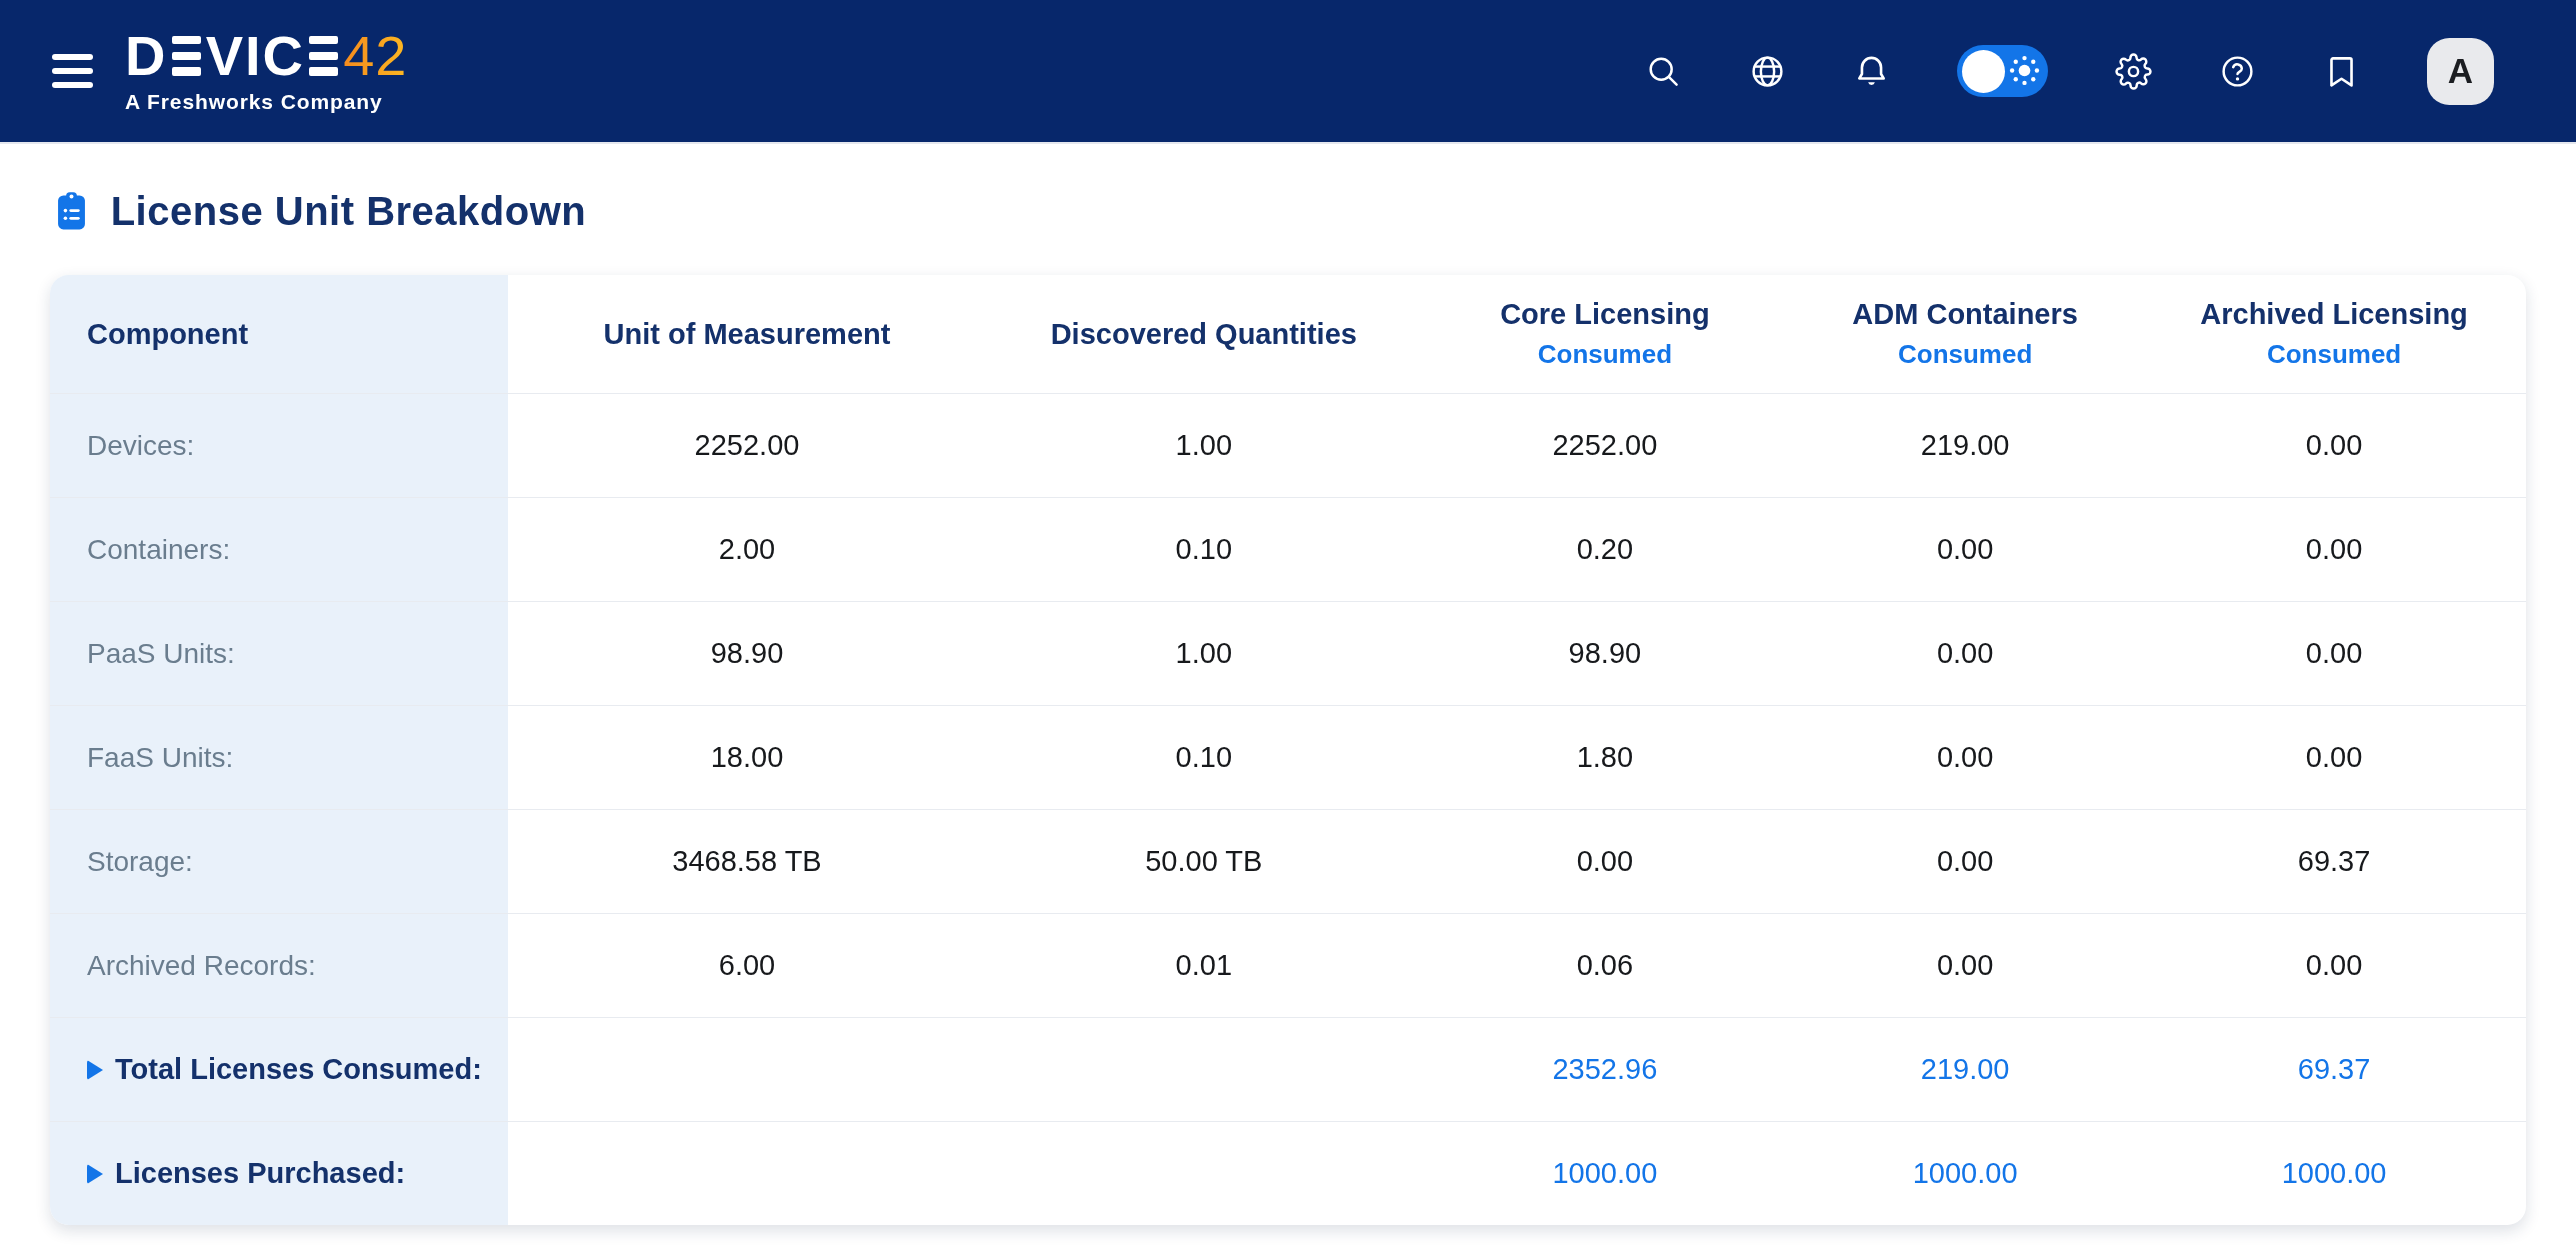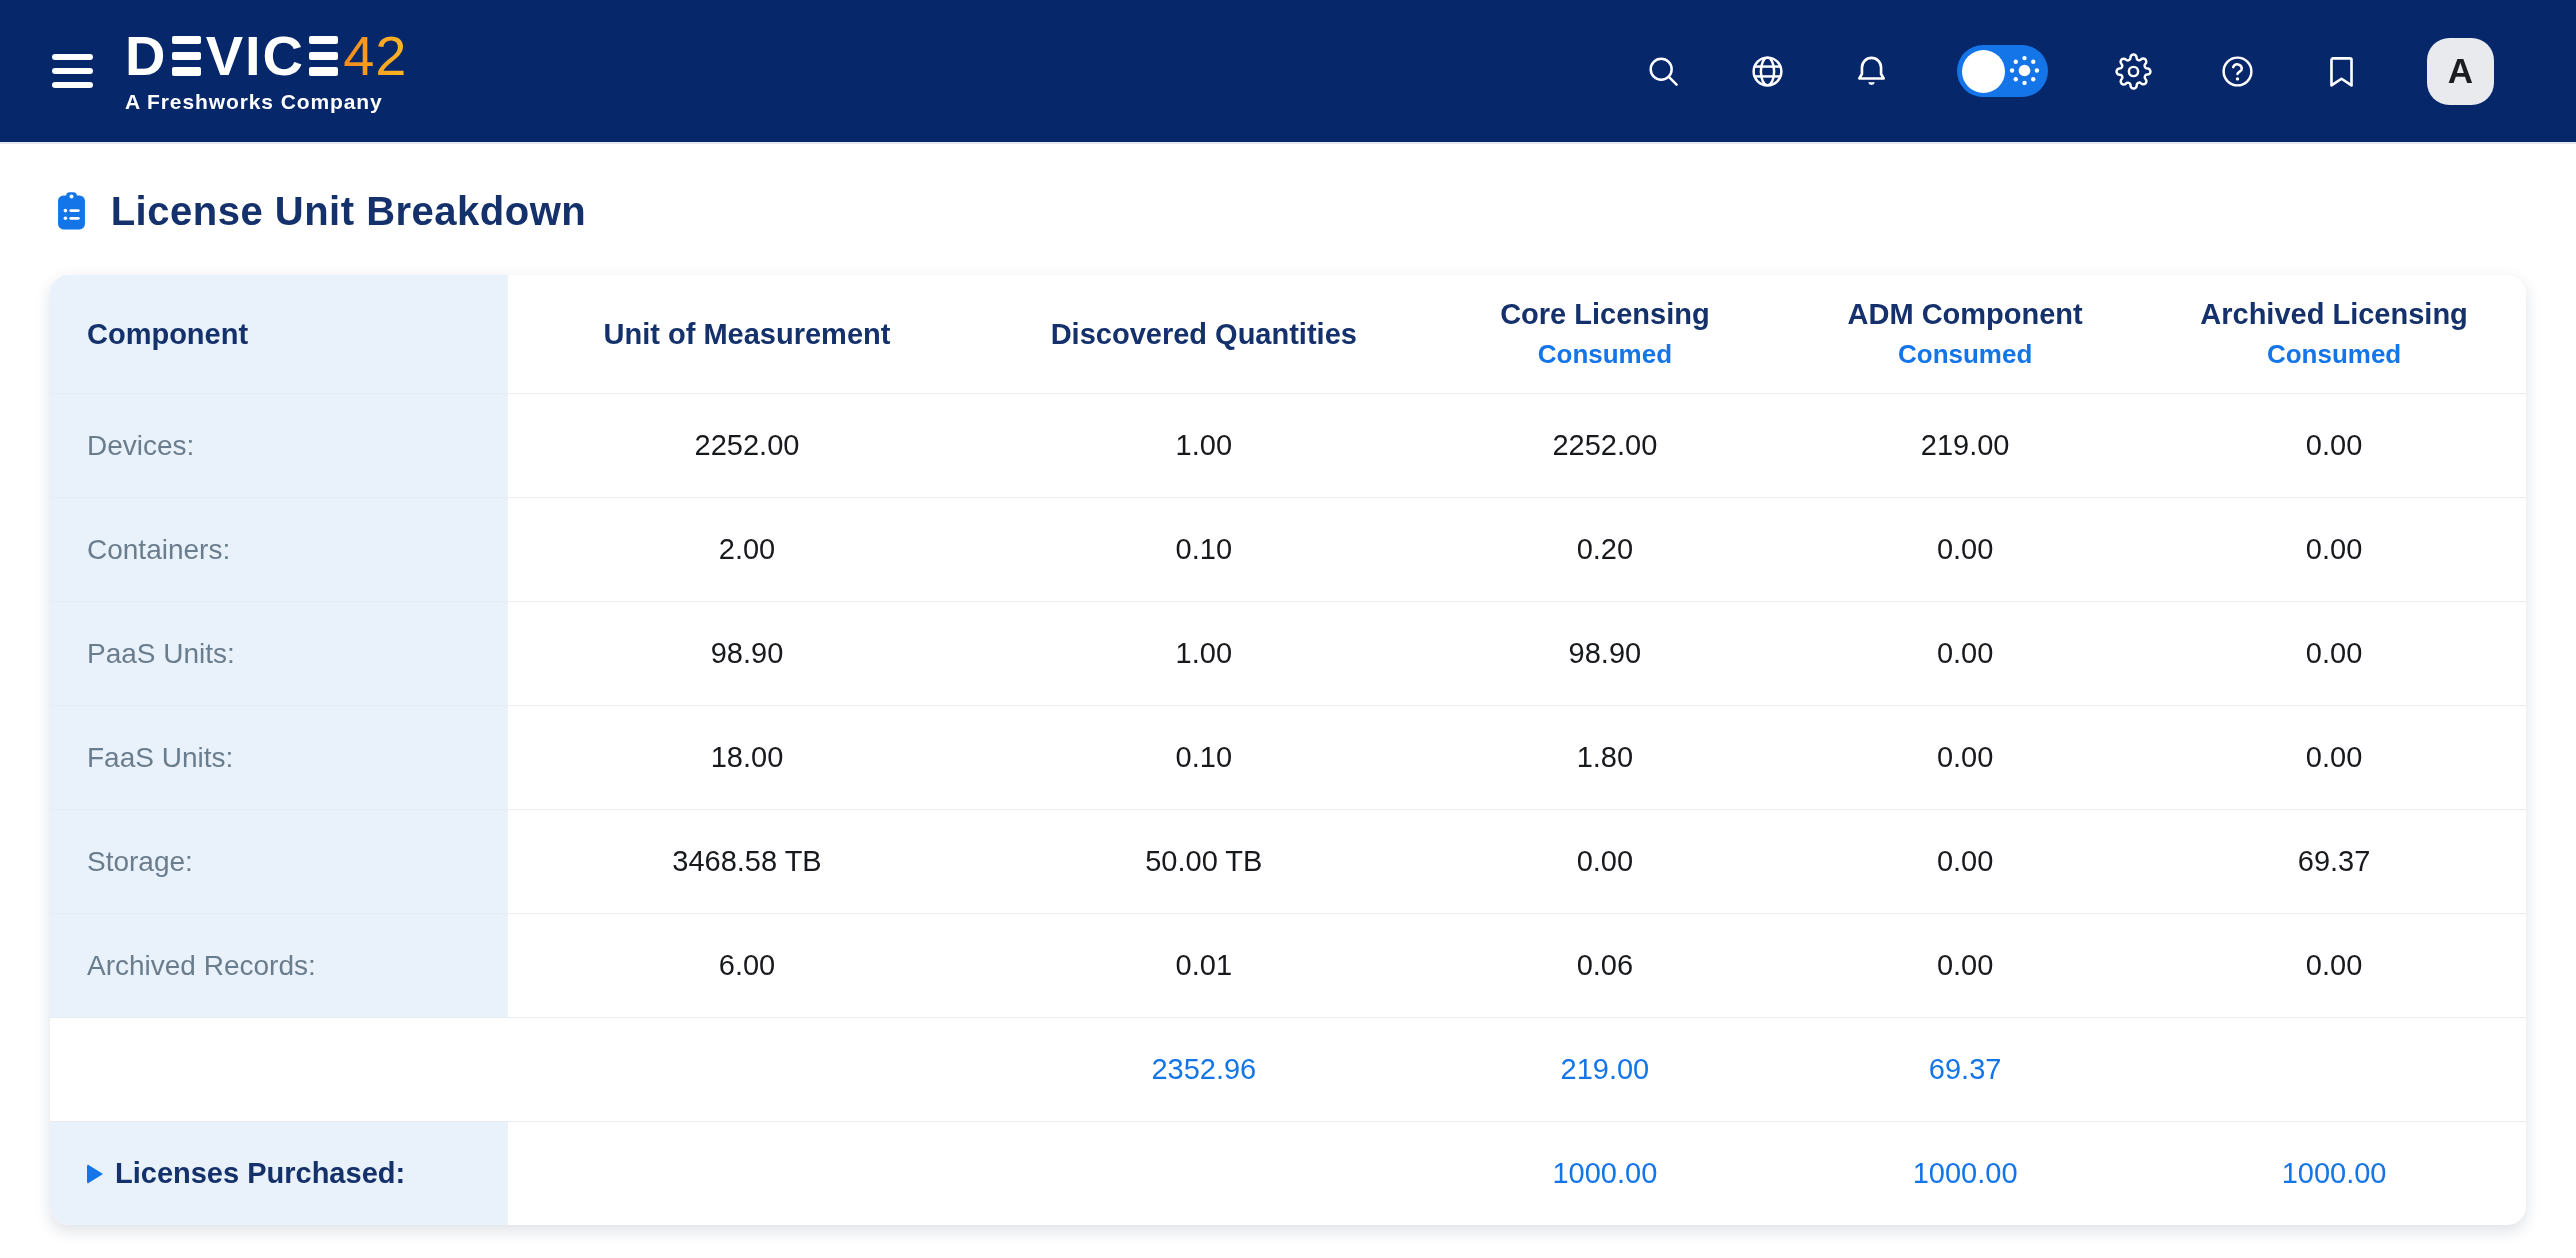--- a/index.html
+++ b/index.html
@@ -176,21 +176,21 @@
           <span class="h-label">Unit of Measurement</span>
         </div>
         <div class="cell">
           <span class="h-label">Discovered Quantities</span>
         </div>
         <div class="cell">
           <span class="h-label">Core Licensing</span>
           <span class="h-sub">Consumed</span>
         </div>
         <div class="cell">
-          <span class="h-label">ADM Component</span>
+          <span class="h-label">ADM Containers</span>
           <span class="h-sub">Consumed</span>
         </div>
         <div class="cell">
           <span class="h-label">Archived Licensing</span>
           <span class="h-sub">Consumed</span>
         </div>
       </div>
       <div class="trow">
         <div class="cell c-label">
           <span class="row-label">Devices:</span>
@@ -245,20 +245,23 @@
         <div class="cell c-label">
           <span class="row-label">Archived Records:</span>
         </div>
         <div class="cell c-val">6.00</div>
         <div class="cell c-val">0.01</div>
         <div class="cell c-val">0.06</div>
         <div class="cell c-val">0.00</div>
         <div class="cell c-val">0.00</div>
       </div>
       <div class="trow t-summary">
+        <div class="cell c-label">
+          <span class="row-label-strong"><span class="tri"></span>Total Licenses Consumed:</span>
+        </div>
         <div class="cell c-val"></div>
         <div class="cell c-val"></div>
         <div class="cell c-val">2352.96</div>
         <div class="cell c-val">219.00</div>
         <div class="cell c-val">69.37</div>
       </div>
       <div class="trow t-summary">
         <div class="cell c-label">
           <span class="row-label-strong"><span class="tri"></span>Licenses Purchased:</span>
         </div>

